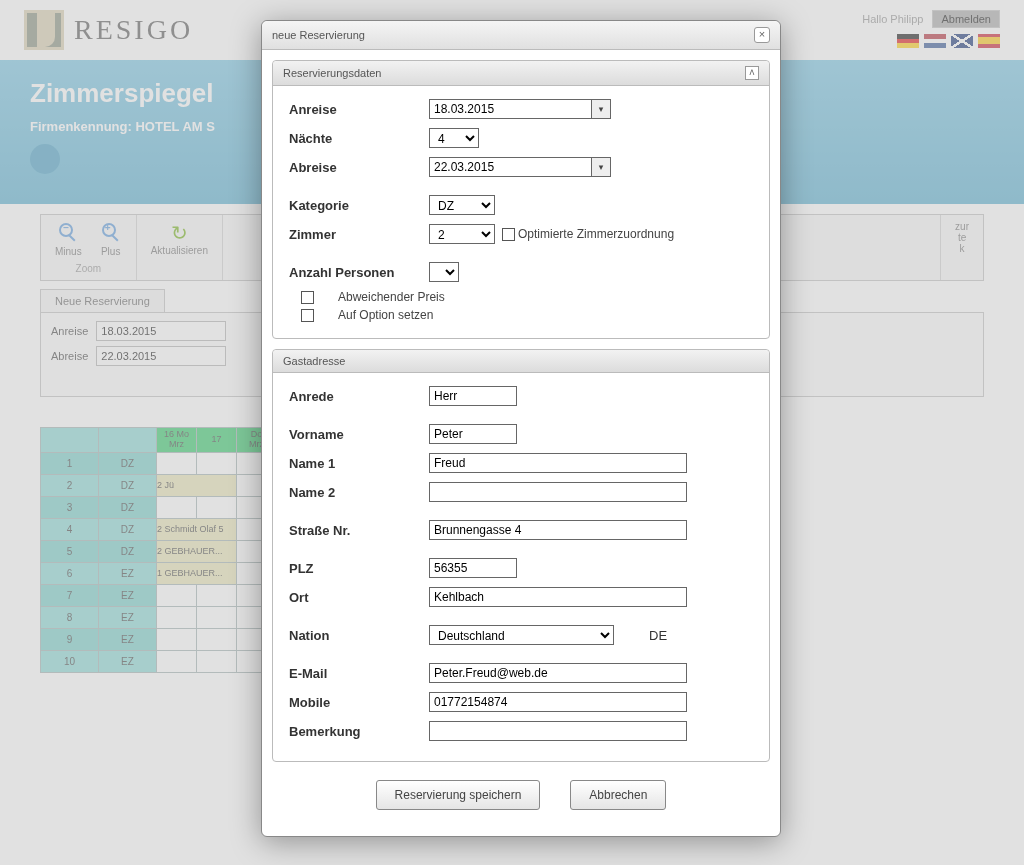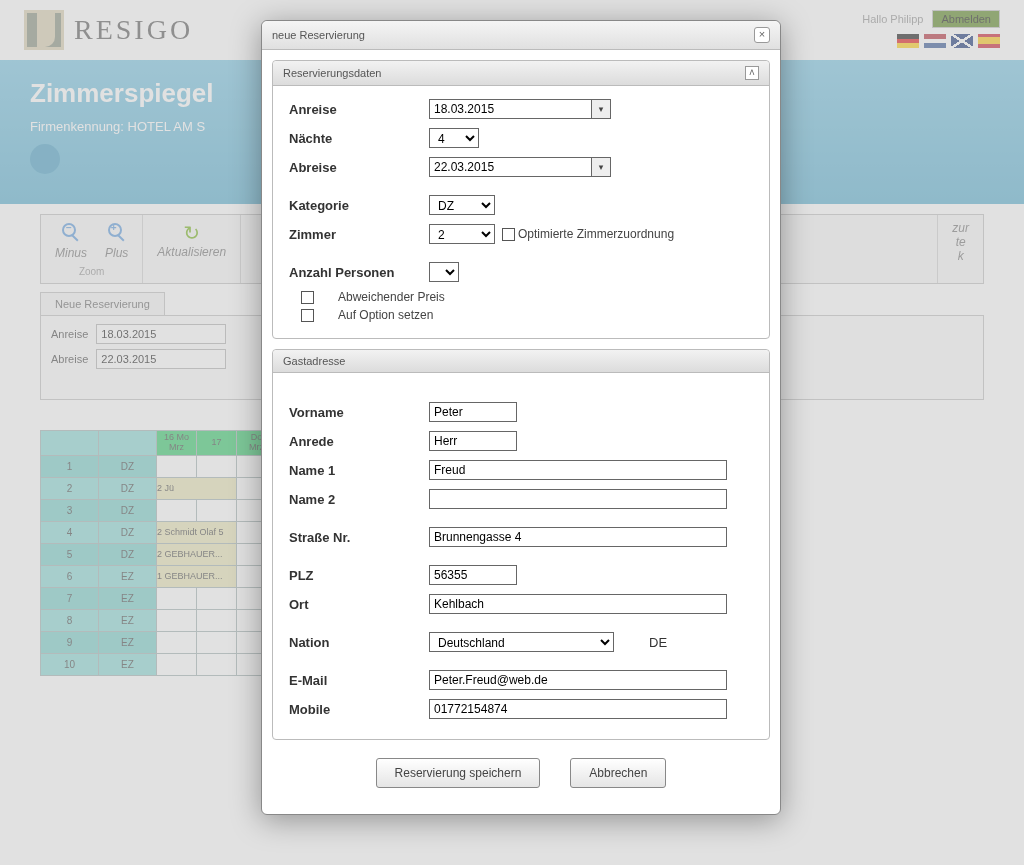--- a/index.html
+++ b/index.html
@@ -5,44 +5,44 @@
   * { box-sizing: border-box; margin: 0; padding: 0; }
   body { font-family: Arial, sans-serif; font-size: 12px; color: #333; background: #fff; width: 1024px; height: 865px; overflow: hidden; position: relative; }
   
   
   .bg { position: absolute; inset: 0; }
   .bg-header { height: 60px; display: flex; align-items: center; justify-content: space-between; padding: 0 24px; }
   .logo { display: flex; align-items: center; font-size: 28px; letter-spacing: 3px; font-family: Georgia, serif; color: #4a4a4a; }
   .logo-box { width: 40px; height: 40px; background: #7a8572; margin-right: 10px; position: relative; border: 3px solid #d4c9a8; }
   .logo-box::after { content:''; position:absolute; width:18px; height:34px; background:#d4c9a8; left:10px; top:0; border-radius: 0 0 10px 0; }
   .top-right { text-align: right; font-size: 11px; color: #888; }
-  .logout-btn { background:#4d7c0f; border:1px solid #bbb; padding:2px 8px; margin-left:6px; font-size:11px; }
+  .logout-btn { background:#a3a3a3; border:1px solid #bbb; padding:2px 8px; margin-left:6px; font-size:11px; }
   .flags { margin-top:6px; }
   .flag { display:inline-block; width:22px; height:14px; margin-left:2px; }
   .flag-de { background: linear-gradient(#000 33%, #d00 33% 66%, #fc0 66%); }
   .flag-nl { background: linear-gradient(#ae1c28 33%, #fff 33% 66%, #21468b 66%); }
   .flag-uk { background: #012169; position:relative; overflow:hidden; }
   .flag-uk::before{content:'';position:absolute;inset:0;background:linear-gradient(to bottom right,transparent 45%,#fff 45% 55%,transparent 55%),linear-gradient(to bottom left,transparent 45%,#fff 45% 55%,transparent 55%);}
   .flag-es { background: linear-gradient(#c60b1e 25%, #ffc400 25% 75%, #c60b1e 75%); }
   
   .blue-band { background: linear-gradient(#6dc0e0, #4aa8cc); padding: 18px 30px 30px; color: #fff; }
   .blue-band h1 { font-size: 26px; font-weight: bold; margin-bottom: 10px; }
-  .blue-band .sub { font-size: 13px; font-weight: normal; }
+  .blue-band .sub { font-size: 13px; font-weight: bold; }
   .blue-circle { width:30px; height:30px; background:#3596be; border-radius:50%; margin-top:10px; }
   
   .toolbar { border:1px solid #bbb; margin: 10px 40px 0; display:flex; background:#f7f7f7; }
   .tool-group { border-right:1px solid #ccc; padding:6px 14px; text-align:center; }
   .tool-group .row { display:flex; gap:18px; justify-content:center; margin-bottom:4px;}
   .tool-icon { width:22px; height:22px; display:inline-block; position:relative; }
   .magnifier { border:2px solid #4a90d9; border-radius:50%; width:14px; height:14px; position:absolute; top:2px; left:2px; }
   .magnifier::after { content:''; position:absolute; width:8px; height:2px; background:#4a90d9; bottom:-4px; right:-5px; transform:rotate(45deg); }
   .mag-minus::before { content:'−'; position:absolute; left:2px; top:-3px; font-size:10px; color:#4a90d9; font-weight:bold;}
   .mag-plus::before { content:'+'; position:absolute; left:1px; top:-3px; font-size:10px; color:#4a90d9; font-weight:bold;}
   .refresh-ic { color:#6a0; font-size:20px; }
-  .tool-label { font-size:12px; color:#666;font-style:italic; }
+  .tool-label { font-size:10px; color:#666; }
   .tool-footer { font-size:10px; color:#888; margin-top:6px; }
   
   .tabbar { margin: 8px 40px 0; }
   .tab { display:inline-block; border:1px solid #bbb; border-bottom:none; padding:5px 14px; background:#f3f3f3; font-size:11px; color:#555;}
   .date-inputs { border:1px solid #bbb; padding:8px 10px; margin:0 40px; background:#fafafa; font-size:11px;}
   .date-inputs div { margin-bottom:5px; display:flex; align-items:center; gap:8px;}
   .date-inputs input { border:1px solid #aaa; padding:2px 4px; font-size:11px; width:130px;}
   
   .room-grid { margin: 30px 40px 0; font-size:10px; }
   .room-grid table { border-collapse: collapse; }
@@ -68,21 +68,21 @@
   .section { border:1px solid #bbb; border-radius:4px; margin-bottom:10px; }
   .section-head { background: linear-gradient(#f2f2f2,#dcdcdc); padding:5px 10px; font-size:11px; color:#555; border-bottom:1px solid #bbb; border-radius:4px 4px 0 0; display:flex; justify-content:space-between; align-items:center;}
   .section-toggle { width:14px; height:14px; border:1px solid #999; text-align:center; line-height:11px; font-size:10px; color:#666; background:#fff;}
   .section-body { padding: 12px 16px; }
   .form-row { display:flex; align-items:center; margin-bottom:7px; min-height:22px;}
   .form-row.gap-top { margin-top: 16px; }
   .form-label { width:140px; font-size:13px; color:#333; font-weight:bold;}
   .form-input { border:1px solid #666; padding:2px 4px; font-size:12px; height:20px; }
   .w-sm { width:88px; }
   .w-md { width:162px; }
-  .w-lg { width:298px; }
+  .w-lg { width:258px; }
   .w-xs { width:50px; }
   .w-xxs { width:30px; }
   select.form-input { height:20px; background:#fff;}
   .combo { display:flex; }
   .combo input { border-right:none; }
   .combo-btn { width:20px; height:20px; border:1px solid #666; background:#eee; display:flex; align-items:center; justify-content:center; font-size:9px; color:#444;}
   .cb-row { display:flex; align-items:center; gap:24px; font-size:12px; color:#444; margin: 0 0 4px 12px;}
   .cb { width:13px; height:13px; border:1px solid #555; background:#fff; display:inline-block;}
   .nation-row { display:flex; align-items:center; gap:0;}
   .nation-code { font-size:13px;margin-left:35px; }
@@ -338,27 +338,27 @@
           <span>Auf Option setzen</span>
         </div>
       </div>
     </div>
 
     <div class="section">
       <div class="section-head">
         <span>Gastadresse</span>
       </div>
       <div class="section-body">
+        <div class="form-row">
+          <span class="form-label">Anrede</span>
+          <input class="form-input w-sm" value="Herr" style="">
+        </div>
         <div class="form-row gap-top">
           <span class="form-label">Vorname</span>
           <input class="form-input w-sm" value="Peter" style="">
-        </div>
-        <div class="form-row">
-          <span class="form-label">Anrede</span>
-          <input class="form-input w-sm" value="Herr" style="">
         </div>
         <div class="form-row">
           <span class="form-label">Name 1</span>
           <input class="form-input w-lg" value="Freud" style="">
         </div>
         <div class="form-row">
           <span class="form-label">Name 2</span>
           <input class="form-input w-lg" value="" style="">
         </div>
         <div class="form-row gap-top">
@@ -381,20 +381,24 @@
           </div>
         </div>
         <div class="form-row gap-top">
           <span class="form-label">E-Mail</span>
           <input class="form-input w-lg" value="Peter.Freud@web.de" style="">
         </div>
         <div class="form-row">
           <span class="form-label">Mobile</span>
           <input class="form-input w-lg" value="01772154874" style="">
         </div>
+        <div class="form-row">
+          <span class="form-label">Bemerkung</span>
+          <input class="form-input w-lg" value="" style="">
+        </div>
       </div>
     </div>
 
     <div class="modal-footer">
       <button class="btn">Reservierung speichern</button>
       <button class="btn">Abbrechen</button>
     </div>
   </div>
 </div>
 

